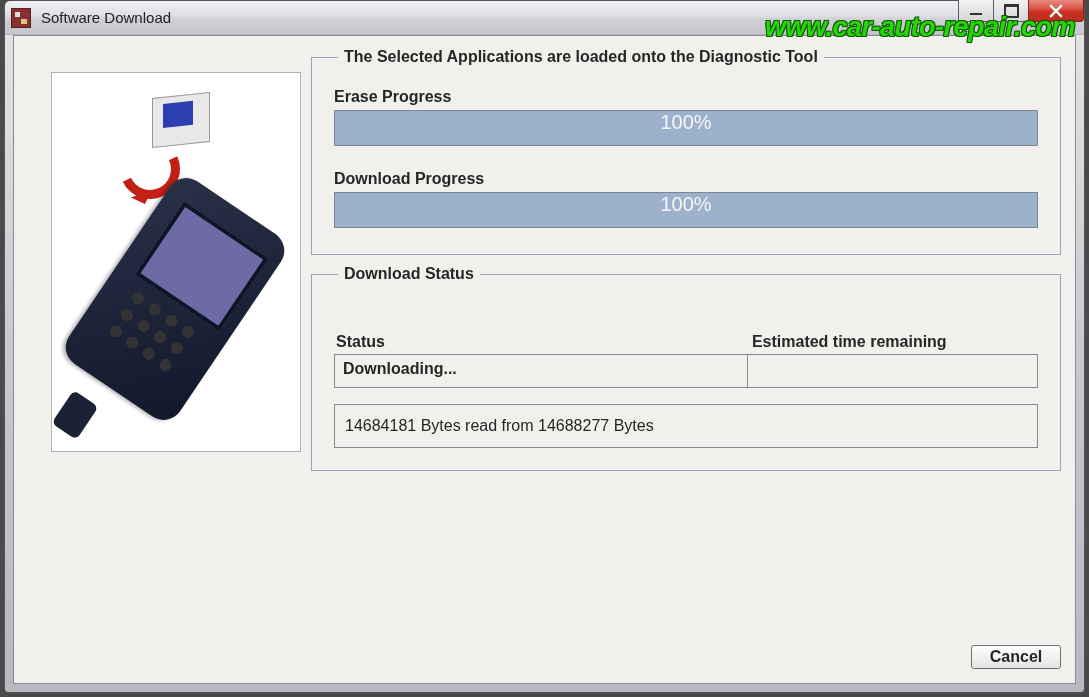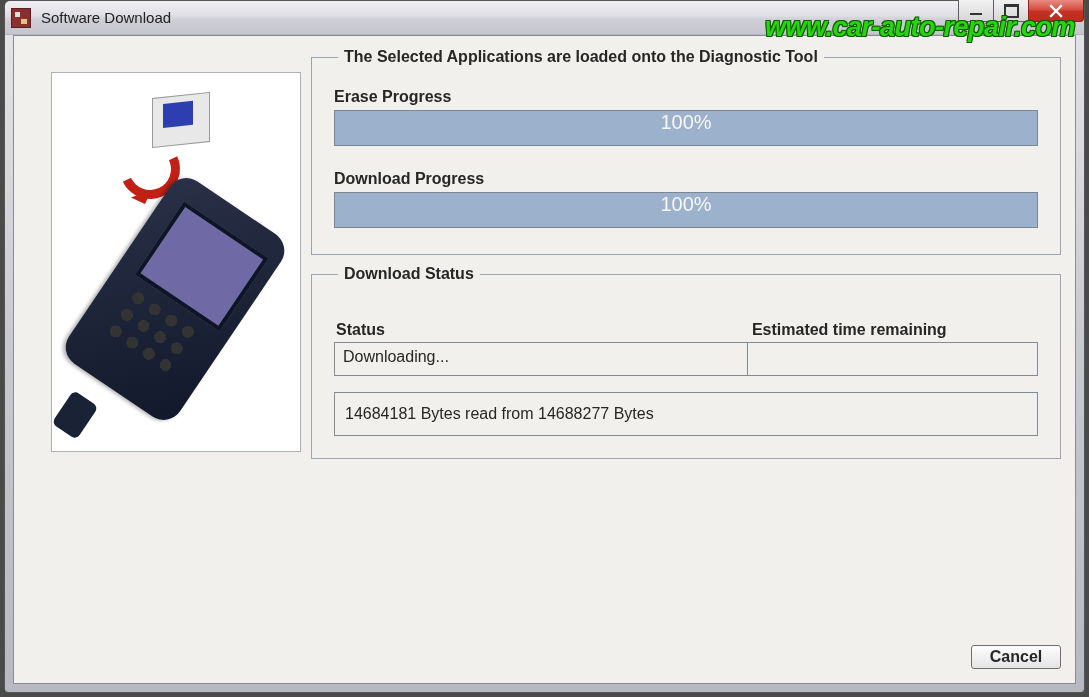--- a/index.html
+++ b/index.html
@@ -251,29 +251,29 @@
       justify-content: center;
       color: #f6f6f6;
       font-size: 20px;
       margin-bottom: 24px;
     }
     .progress-bar:last-child { margin-bottom: 4px; }
 
     .status-header {
       display: flex;
       border-bottom: 1px solid transparent;
-      margin-top: 14px;
+      margin-top: 26px;
     }
     .status-header > div {
       font-size: 16px;
       font-weight: bold;
       color: #262626;
       padding: 2px 2px;
     }
-    .col-status { flex: 1.45; }
+    .col-status { flex: 1.45; font-weight: bold; }
     .col-time { flex: 1; text-align: left; padding-left: 6px;}
 
     .status-row {
       display: flex;
       border: 1px solid #848a94;
       background: #fff0;
       height: 34px;
       margin-bottom: 16px;
     }
     .status-row > div {

